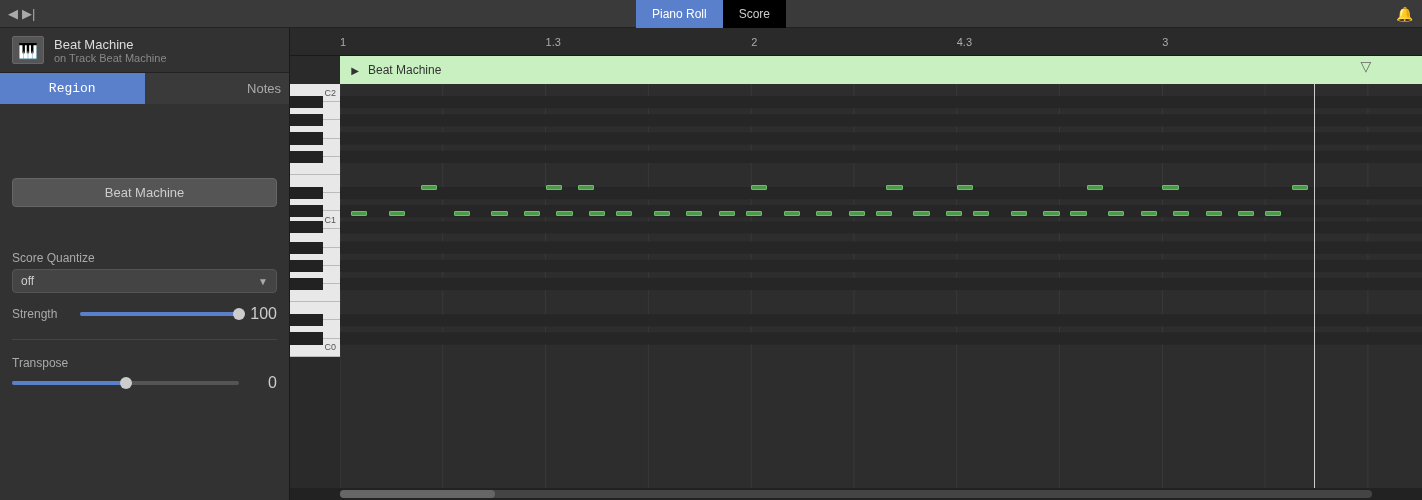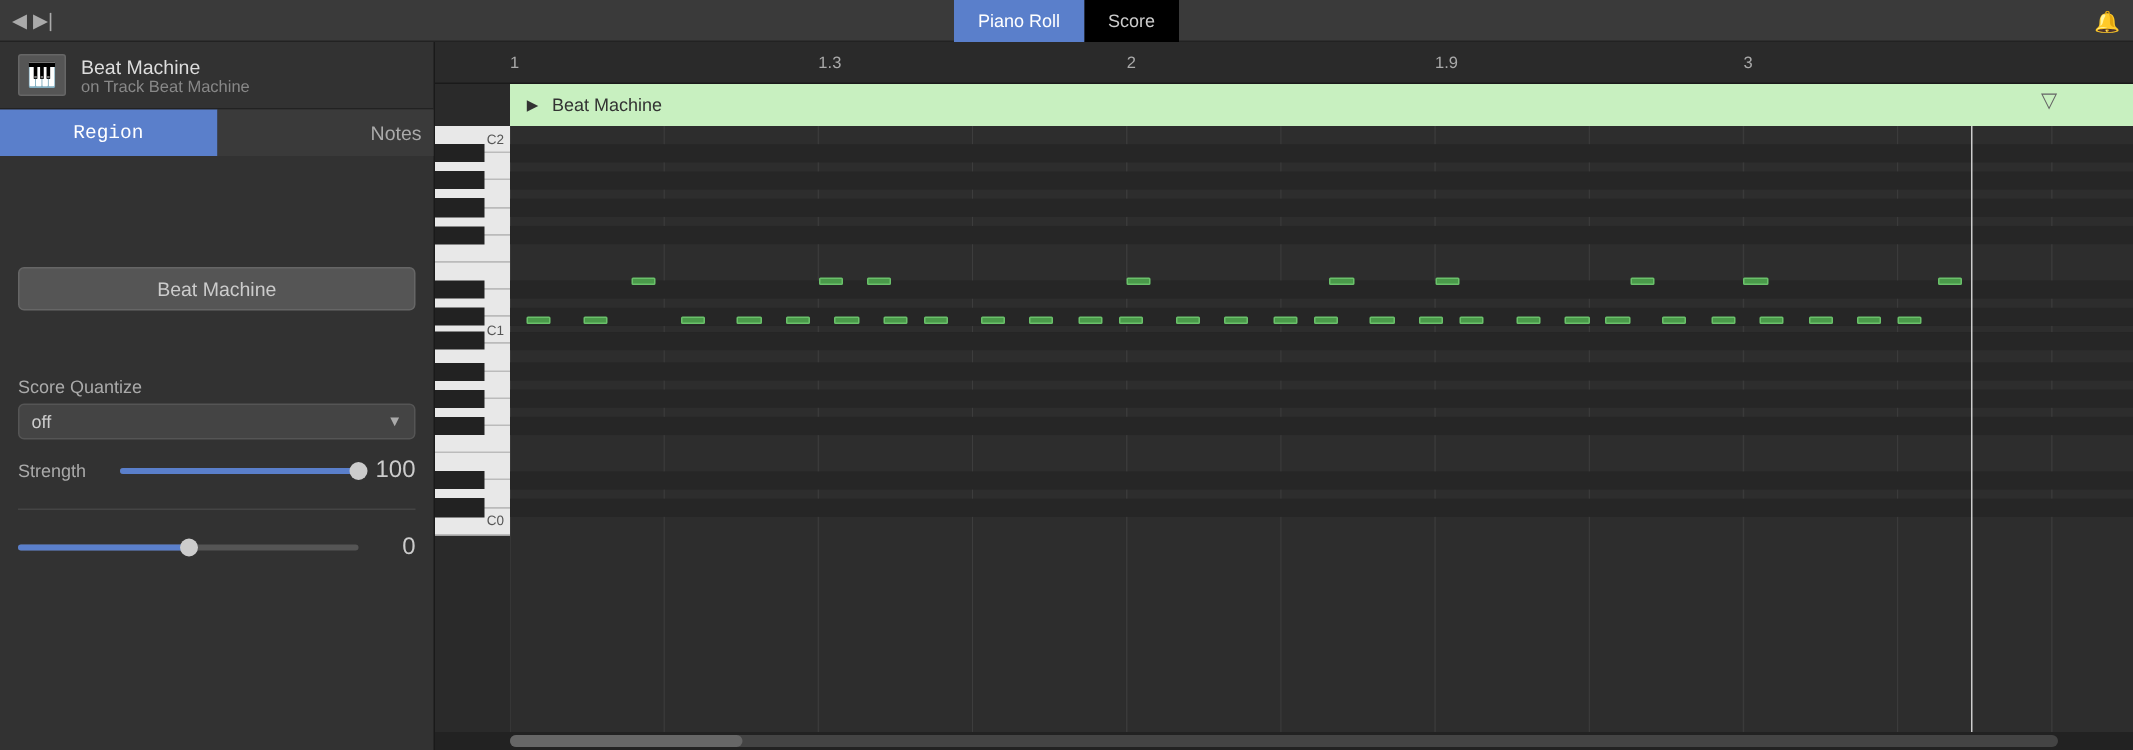--- a/index.html
+++ b/index.html
@@ -431,39 +431,40 @@
       <div class="slider-row">
         <span class="slider-label">Strength</span>
         <div class="slider-track">
           <div class="slider-fill" style="width:100%;"></div>
           <div class="slider-thumb" style="left:100%;"></div>
         </div>
         <span class="slider-value">100</span>
       </div>
       <hr class="section-divider">
       <div>
+        <div class="param-label">Transpose</div>
         <div class="slider-row">
           <div class="slider-track" style="flex:1;">
             <div class="slider-fill" style="width:50%;"></div>
             <div class="slider-thumb" style="left:50%;"></div>
           </div>
           <span class="slider-value">0</span>
         </div>
       </div>
     </div>
   </div>
 
   <div class="piano-roll-area">
 
     <div class="timeline-header">
       <div class="timeline-marks">
         <span class="timeline-mark" style="left:0%;">1</span>
         <span class="timeline-mark" style="left:19%;">1.3</span>
         <span class="timeline-mark" style="left:38%;">2</span>
-        <span class="timeline-mark" style="left:57%;">1.9</span>
+        <span class="timeline-mark" style="left:57%;">4.3</span>
         <span class="timeline-mark" style="left:76%;">3</span>
       </div>
     </div>
 
     <div class="region-bar" style="background:#c8f0c0;width:calc(100% - 50px);margin-left:50px;">
       <button class="region-play-btn">▶</button>
       <span class="region-label">Beat Machine</span>
       <div class="region-end-marker">▽</div>
     </div>
 

